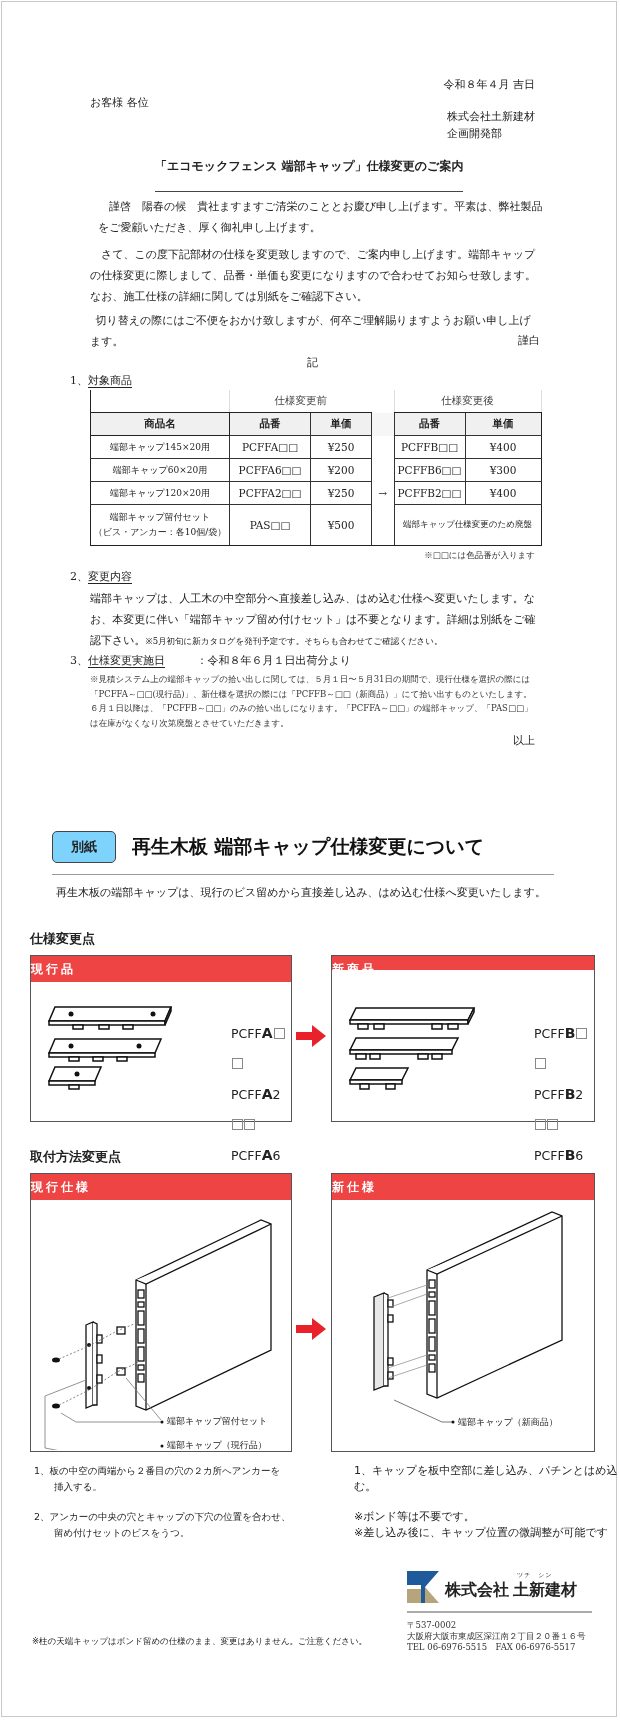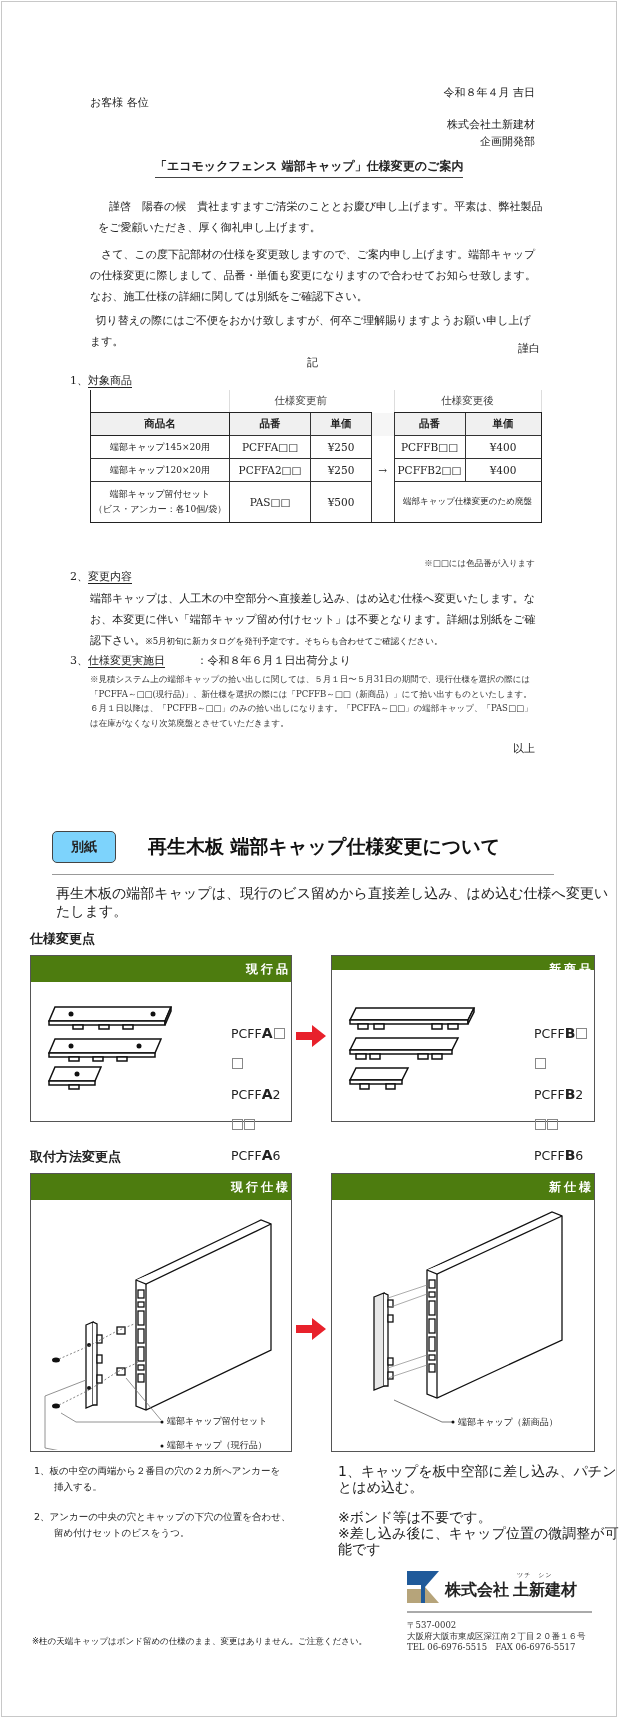--- a/index.html
+++ b/index.html
@@ -1,48 +1,48 @@
 <!DOCTYPE html>
 <html><head>
 <meta charset="utf-8">
 <style>
   html,body{margin:0;padding:0;background:#fff;}
   body{width:620px;height:1720px;position:relative;overflow:hidden;font-family:"DejaVu Serif","Liberation Serif",serif;color:#222;}
   .frame{position:absolute;left:1px;top:1px;width:616px;height:1716px;border:1px solid #c8c8c8;box-sizing:border-box;}
   .abs{position:absolute;}
   .serif{font-family:"DejaVu Serif","Liberation Serif",serif;}
   .sans{font-family:"DejaVu Sans","Liberation Sans",sans-serif;}
-  .r{text-align:right;margin-top:8px;}
+  .r{text-align:left;}
   .p{font-size:11px;line-height:21px;color:#222;}
   .small{font-size:8.5px;line-height:14.5px;color:#333;}
   .u{text-decoration:underline;text-underline-offset:3px;}
   table.spec{position:absolute;left:90px;top:390px;border-collapse:collapse;font-size:10.5px;}
   table.spec td{height:22px;text-align:center;padding:0;}
   .hd td{background:#f0f0f0;font-weight:bold;}
   .b{border:1px solid #333;}
   .thick{border:1.5px solid #222;}
   .dash{border-left:1px dashed #555;border-right:1px dashed #555;}
   .graybox{position:absolute;border:1px solid #555;background:#fff;}
-  .graybox .hdr{background:#4d7c0f;color:#fff;text-align:right;font-family:"DejaVu Sans","Liberation Sans",sans-serif;font-size:12px;font-weight:bold;letter-spacing:3px;}
+  .graybox .hdr{background:#ef4444;color:#fff;text-align:left;font-family:"DejaVu Sans","Liberation Sans",sans-serif;font-size:12px;font-weight:bold;letter-spacing:3px;}
   .code{font-family:"DejaVu Sans","Liberation Sans",sans-serif;font-size:12.5px;color:#222;margin-left:34px;}
   .code b{font-size:14px;}
   .sq{display:inline-block;width:9px;height:9px;border:1px solid #888;margin-left:1px;vertical-align:-1px;}
 </style>
 </head>
 <body>
 
 <div class="frame"></div>
 
 <div class="abs p r" style="right:85px;top:74px;">令和８年４月 吉日</div>
 <div class="abs p" style="left:90px;top:92px;">お客様 各位</div>
 <div class="abs p r" style="right:85px;top:108px;line-height:17px;">
   <div>株式会社土新建材</div>
   <div>企画開発部</div>
 </div>
-<div class="abs" style="left:155px;top:158px;font-size:12px;font-weight:bold;border-bottom:1px solid #444;padding-bottom:2px;">「エコモックフェンス 端部キャップ」仕様変更のご案内</div>
+<div class="abs" style="left:155px;top:158px;font-size:12px;font-weight:bold;border-bottom:1px solid #444;padding-bottom:16px;">「エコモックフェンス 端部キャップ」仕様変更のご案内</div>
 
 <div class="abs p" style="left:90px;top:196px;width:450px;text-indent:1em;margin-left:8px;">謹啓　陽春の候　貴社ますますご清栄のこととお慶び申し上げます。平素は、弊社製品をご愛顧いただき、厚く御礼申し上げます。</div>
 <div class="abs p" style="left:90px;top:244px;width:450px;text-indent:1em;">さて、この度下記部材の仕様を変更致しますので、ご案内申し上げます。端部キャップの仕様変更に際しまして、品番・単価も変更になりますので合わせてお知らせ致します。なお、施工仕様の詳細に関しては別紙をご確認下さい。</div>
 <div class="abs p" style="left:90px;top:310px;width:450px;text-indent:0.5em;">切り替えの際にはご不便をおかけ致しますが、何卒ご理解賜りますようお願い申し上げます。</div>
 <div class="abs p r" style="right:80px;top:330px;">謹白</div>
 <div class="abs p" style="left:307px;top:352px;">記</div>
 
 <div class="abs p" style="left:70px;top:370px;">
   <span>1、</span><span class="u">対象商品</span>
 </div>
@@ -63,20 +63,28 @@
     <td class="b" style="width:70px;border-top:1.5px solid #222;">品番</td>
     <td class="b" style="width:75px;border-top:1.5px solid #222;border-right:1.5px solid #222;">単価</td>
   </tr>
   <tr>
     <td class="b" style="font-size:9px;border-left:1.5px solid #222;">端部キャップ145×20用</td>
     <td class="b">PCFFA□□</td>
     <td class="b">¥250</td>
     <td class="dash"></td>
     <td class="b">PCFFB□□</td>
     <td class="b" style="border-right:1.5px solid #222;">¥400</td>
+  </tr>
+  <tr>
+    <td class="b" style="font-size:9px;border-left:1.5px solid #222;">端部キャップ60×20用</td>
+    <td class="b">PCFFA6□□</td>
+    <td class="b">¥200</td>
+    <td class="dash"></td>
+    <td class="b">PCFFB6□□</td>
+    <td class="b" style="border-right:1.5px solid #222;">¥300</td>
   </tr>
   <tr>
     <td class="b" style="font-size:9px;border-left:1.5px solid #222;">端部キャップ120×20用</td>
     <td class="b">PCFFA2□□</td>
     <td class="b">¥250</td>
     <td class="dash">→</td>
     <td class="b">PCFFB2□□</td>
     <td class="b" style="border-right:1.5px solid #222;">¥400</td>
   </tr>
   <tr>
@@ -101,23 +109,23 @@
 </div>
 
 <div class="abs p" style="left:70px;top:650px;">
   <span>3、</span><span class="u">仕様変更実施日</span>
   <span style="margin-left:28px;">：令和８年６月１日出荷分より</span>
 </div>
 <div class="abs small" style="left:90px;top:672px;width:450px;">※見積システム上の端部キャップの拾い出しに関しては、５月１日〜５月31日の期間で、現行仕様を選択の際には「PCFFA～□□(現行品)」、新仕様を選択の際には「PCFFB～□□（新商品）」にて拾い出すものといたします。６月１日以降は、「PCFFB～□□」のみの拾い出しになります。「PCFFA～□□」の端部キャップ、「PAS□□」は在庫がなくなり次第廃盤とさせていただきます。</div>
 <div class="abs p r" style="right:85px;top:730px;">以上</div>
 
 <div class="abs sans" style="left:52px;top:831px;width:62px;height:30px;border:1px solid #444;border-radius:5px;background:#7dd3fc;text-align:center;line-height:30px;font-size:13px;font-weight:bold;">別紙</div>
-<div class="abs sans" style="left:148px;top:831px;font-size:19px;font-weight:bold;line-height:30px;color:#111;">再生木板 端部キャップ仕様変更について</div>
+<div class="abs sans" style="left:132px;top:831px;font-size:19px;font-weight:bold;line-height:30px;color:#111;">再生木板 端部キャップ仕様変更について</div>
 <div class="abs" style="left:52px;top:874px;width:502px;height:1px;background:#999;"></div>
-<div class="abs sans" style="left:56px;top:885px;font-size:14px;color:#222;">再生木板の端部キャップは、現行のビス留めから直接差し込み、はめ込む仕様へ変更いたします。</div>
+<div class="abs sans" style="left:56px;top:885px;font-size:11px;color:#222;">再生木板の端部キャップは、現行のビス留めから直接差し込み、はめ込む仕様へ変更いたします。</div>
 
 <div class="abs sans" style="left:30px;top:930px;font-size:13px;font-weight:bold;color:#222;">仕様変更点</div>
 
 <div class="graybox" style="left:30px;top:955px;width:260px;height:165px;">
   <div class="hdr" style="height:26px;line-height:26px;">現行品</div>
   <svg class="abs" style="left:12px;top:45px;" width="150" height="95" viewBox="0 0 150 95">
     <g fill="#fff" stroke="#111" stroke-width="1.5">
       <path d="M6,20 L12,6 L128,6 L122,20 Z"></path>
         <path d="M6,20 L122,20 L122,24 L6,24 Z"></path>
         <path d="M122,20 L128,6 L128,10 L122,24Z"></path>
@@ -267,21 +275,21 @@
   <div class="abs sans" style="left:126px;top:242px;font-size:9px;color:#222;">端部キャップ（新商品）</div>
 </div>
 
 <div class="abs sans" style="left:34px;top:1463px;font-size:9.5px;line-height:16px;color:#222;">
   <div><span>1、</span><span>板の中空の両端から２番目の穴の２カ所へアンカーを</span></div>
   <div style="padding-left:20px;">挿入する。</div>
   <div style="height:14px;"></div>
   <div><span>2、</span><span>アンカーの中央の穴とキャップの下穴の位置を合わせ、</span></div>
   <div style="padding-left:20px;">留め付けセットのビスをうつ。</div>
 </div>
-<div class="abs sans" style="left:338px;top:1463px;font-size:14px;line-height:16px;color:#222;">
+<div class="abs sans" style="left:354px;top:1463px;font-size:11px;line-height:16px;color:#222;">
   <div>1、キャップを板中空部に差し込み、パチンとはめ込む。</div>
   <div style="height:14px;"></div>
   <div>※ボンド等は不要です。</div>
   <div>※差し込み後に、キャップ位置の微調整が可能です</div>
 </div>
 
 <svg class="abs" style="left:407px;top:1571px;" width="32" height="32" viewBox="0 0 32 32">
   <rect x="0" y="0" width="14" height="14" fill="#1f5a9a"></rect>
   <rect x="0" y="18" width="14" height="14" fill="#b6a47a"></rect>
   <rect x="14" y="0" width="4" height="32" fill="#1f5a9a"></rect>

